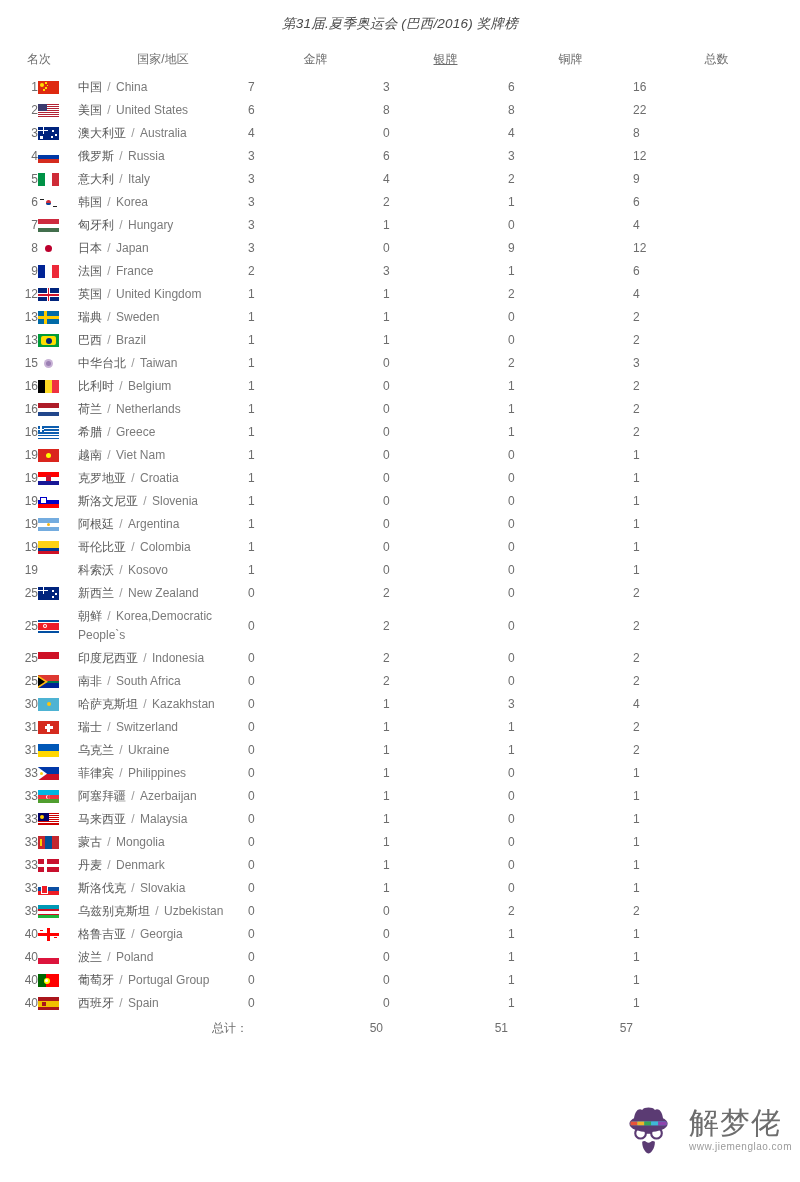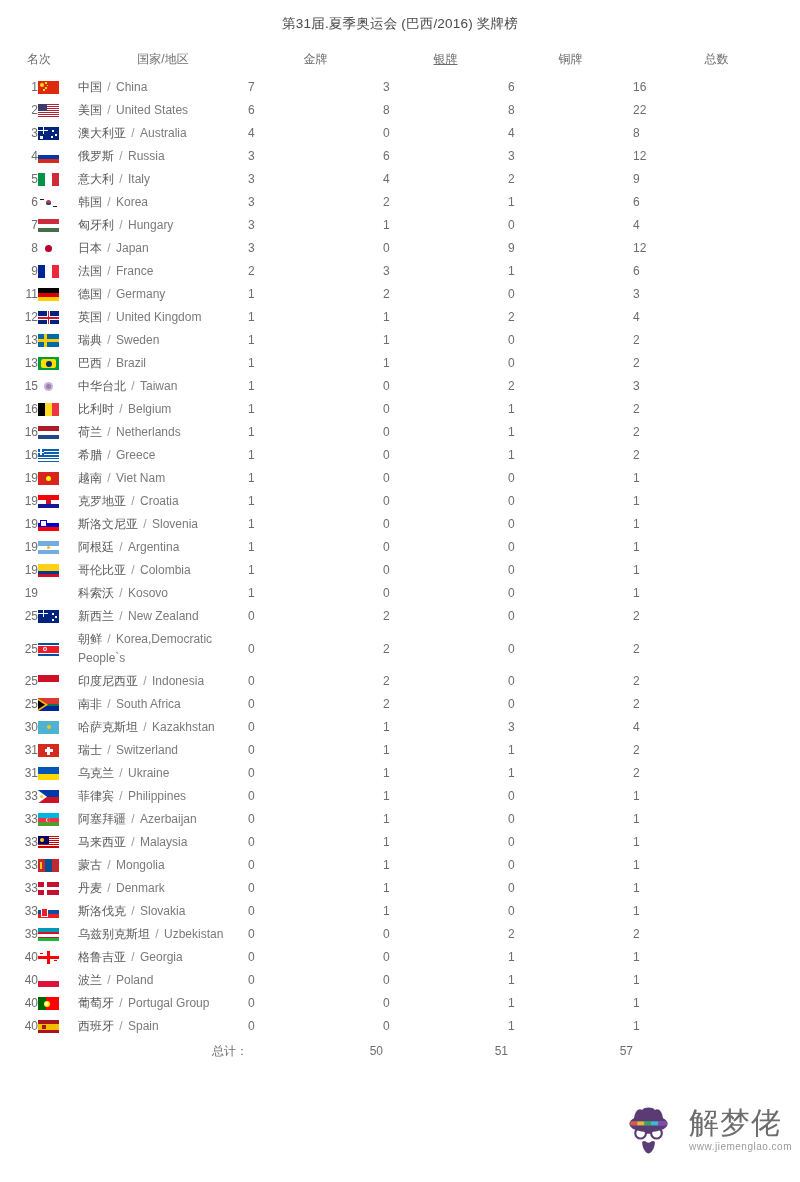--- a/index.html
+++ b/index.html
@@ -12,20 +12,21 @@
   }
   .page{position:relative;width:800px;min-height:1182px;overflow:hidden;}
 
   .page-title{
     text-align:center;
     font-size:13.5px;
     color:#4a4a4a;
     padding-top:15px;
     padding-bottom:14px;
     letter-spacing:.2px;
+    font-style:italic;
   }
 
   table.medals{
     width:800px;
     border-collapse:collapse;
     table-layout:fixed;
     font-size:12px;
   }
   table.medals col.c-rank{width:38px;}
   table.medals col.c-flag{width:40px;}
@@ -207,29 +208,20 @@
           <td class="num t">12</td>
         </tr>
         <tr>
           <td class="rank">9</td>
           <td class="flagcell"><span class="flag"><i style="left:0;top:0;width:33.4%;height:100%;background:#002395"></i><i style="left:33.3%;top:0;width:33.4%;height:100%;background:#fff"></i><i style="left:66.6%;top:0;width:33.4%;height:100%;background:#ed2939"></i></span></td>
           <td class="country"><span class="cn">法国</span><span class="sep"> / </span><span class="en">France</span></td>
           <td class="num g">2</td>
           <td class="num s">3</td>
           <td class="num b">1</td>
           <td class="num t">6</td>
-        </tr>
-        <tr>
-          <td class="rank">11</td>
-          <td class="flagcell"><span class="flag"><i style="left:0;top:0;width:100%;height:33.4%;background:#000"></i><i style="left:0;top:33.3%;width:100%;height:33.4%;background:#dd0000"></i><i style="left:0;top:66.6%;width:100%;height:33.4%;background:#ffce00"></i></span></td>
-          <td class="country"><span class="cn">德国</span><span class="sep"> / </span><span class="en">Germany</span></td>
-          <td class="num g">1</td>
-          <td class="num s">2</td>
-          <td class="num b">0</td>
-          <td class="num t">3</td>
         </tr>
         <tr>
           <td class="rank">12</td>
           <td class="flagcell"><span class="flag"><i style="left:0;top:0;width:100%;height:100%;background:#00247d"></i><i style="left:0;top:4.8px;width:100%;height:3.4px;background:#fff"></i><i style="left:8.8px;top:0;width:3.4px;height:100%;background:#fff"></i><i style="left:0;top:5.6px;width:100%;height:1.9px;background:#cf142b"></i><i style="left:9.6px;top:0;width:1.9px;height:100%;background:#cf142b"></i></span></td>
           <td class="country"><span class="cn">英国</span><span class="sep"> / </span><span class="en">United Kingdom</span></td>
           <td class="num g">1</td>
           <td class="num s">1</td>
           <td class="num b">2</td>
           <td class="num t">4</td>
         </tr>

